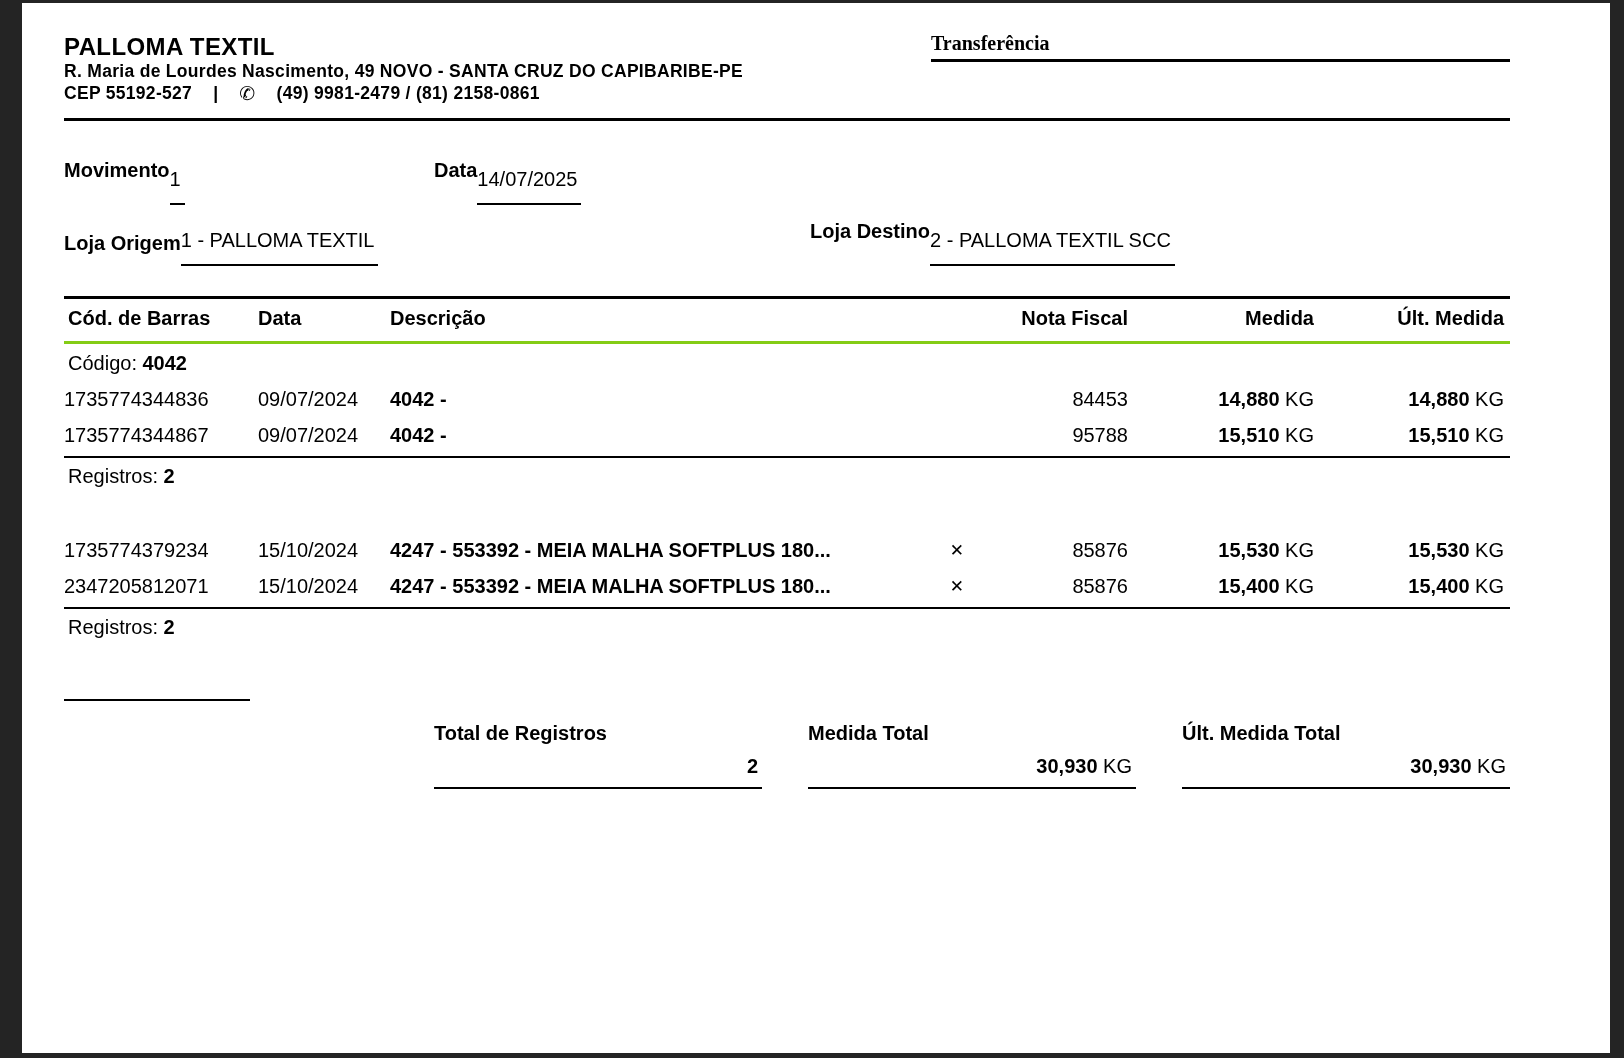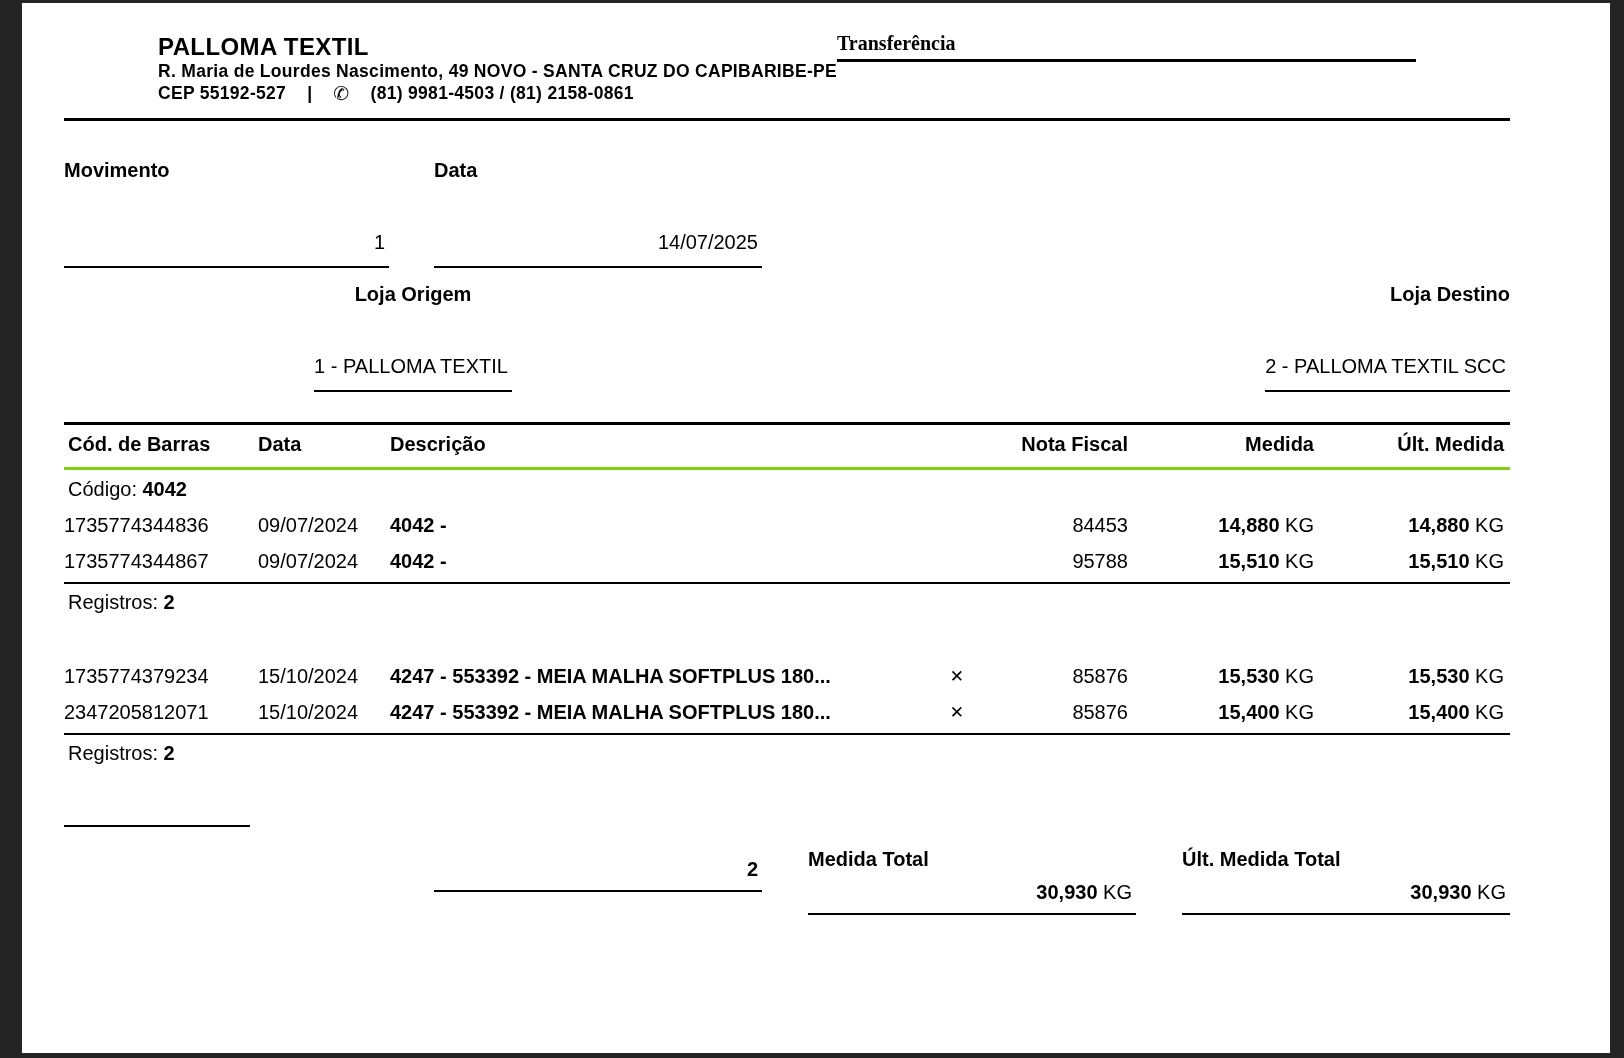--- a/index.html
+++ b/index.html
@@ -1,39 +1,39 @@
 <!DOCTYPE html>
 <html><head>
 <meta charset="utf-8">
 <style>
   * { margin:0; padding:0; box-sizing:border-box; }
   html,body { width:1624px; height:1058px; background:#242424; font-family:"Liberation Sans","DejaVu Sans",sans-serif; color:#000; overflow:hidden; }
   .page { position:absolute; left:22px; top:3px; width:1588px; height:1050px; background:#ffffff; padding:30px 100px 0 42px; }
 
   
-  .hdr { display:flex; justify-content:center; align-items:flex-start; }
+  .hdr { display:flex; justify-content:space-between; align-items:flex-start; }
   .company-name { font-size:24px; font-weight:bold; letter-spacing:.4px; }
   .company-line { font-size:17.5px; font-weight:bold; letter-spacing:.3px; }
   .company-contact { display:flex; align-items:center; gap:21px; }
   .phone-icon { font-size:19px; font-weight:normal; }
   .title-block { width:579px; border-bottom:3px solid #000; padding-bottom:5px; }
   .title { font-size:20px; font-weight:bold; line-height:1.06;font-family:Liberation Serif, serif; }
   .hdr-rule { border:none; border-top:3px solid #000; margin-top:13px; }
 
   
   .fields-row { display:flex; }
   .r1 { margin-top:38px; }
   .r2 { margin-top:15px; }
-  .field { display:flex; flex-direction:column;gap:40px; }
+  .field { display:flex; flex-direction:row; }
   .flabel { font-size:20px; font-weight:bold; }
   .fvalue { font-size:20px; text-align:right; margin-top:9px; padding:0 4px 12px 0; border-bottom:2px solid #000; }
   .w-mov { width:325px; margin-right:45px; }
   .w-data { width:328px; }
   .w-orig { width:698px; margin-right:48px;align-items:center; }
-  .w-dest { flex:1;align-items:flex-end; }
+  .w-dest { flex:1; }
 
   
   .table { margin-top:30px; border-top:3px solid #000; font-size:20px; }
   .grid { display:grid; grid-template-columns:194px 132px 1fr 160px 186px 190px; align-items:baseline; }
   .thead { font-weight:bold; padding:8px 0 11px 0; border-bottom:3px solid #84cc16; }
   .cell-l { text-align:left; }
   .pl { padding-left:4px; }
   .num { text-align:right; padding-right:6px; }
   .group-code { padding:8px 0 6px 4px; }
   .trow { padding:6.5px 0; }
@@ -58,21 +58,21 @@
 <div class="page">
 
   <div class="hdr">
     <div>
       <div class="company-name">PALLOMA TEXTIL</div>
       <div class="company-line">R. Maria de Lourdes Nascimento, 49 NOVO - SANTA CRUZ DO CAPIBARIBE-PE</div>
       <div class="company-line company-contact">
         <span>CEP 55192-527</span>
         <span>|</span>
         <span class="phone-icon">✆</span>
-        <span>(81) 9981-4503 / (81) 2158-0861</span>
+        <span>(49) 9981-2479 / (81) 2158-0861</span>
       </div>
     </div>
     <div class="title-block">
       <div class="title">Transferência</div>
     </div>
   </div>
   <hr class="hdr-rule">
 
   <div class="fields-row r1">
     <div class="field w-mov">
@@ -166,20 +166,21 @@
         <span>Registros:</span>
         <b>2</b>
       </div>
     </div>
   </div>
 
   <div class="totals-section">
     <div class="short-line"></div>
     <div class="totals-row">
       <div class="tfield">
+        <span class="flabel">Total de Registros</span>
         <span class="tvalue"><b>2</b></span>
       </div>
       <div class="tfield">
         <span class="flabel">Medida Total</span>
         <span class="tvalue"><b>30,930</b> <span>KG</span></span>
       </div>
       <div class="tfield">
         <span class="flabel">Últ. Medida Total</span>
         <span class="tvalue"><b>30,930</b> <span>KG</span></span>
       </div>

